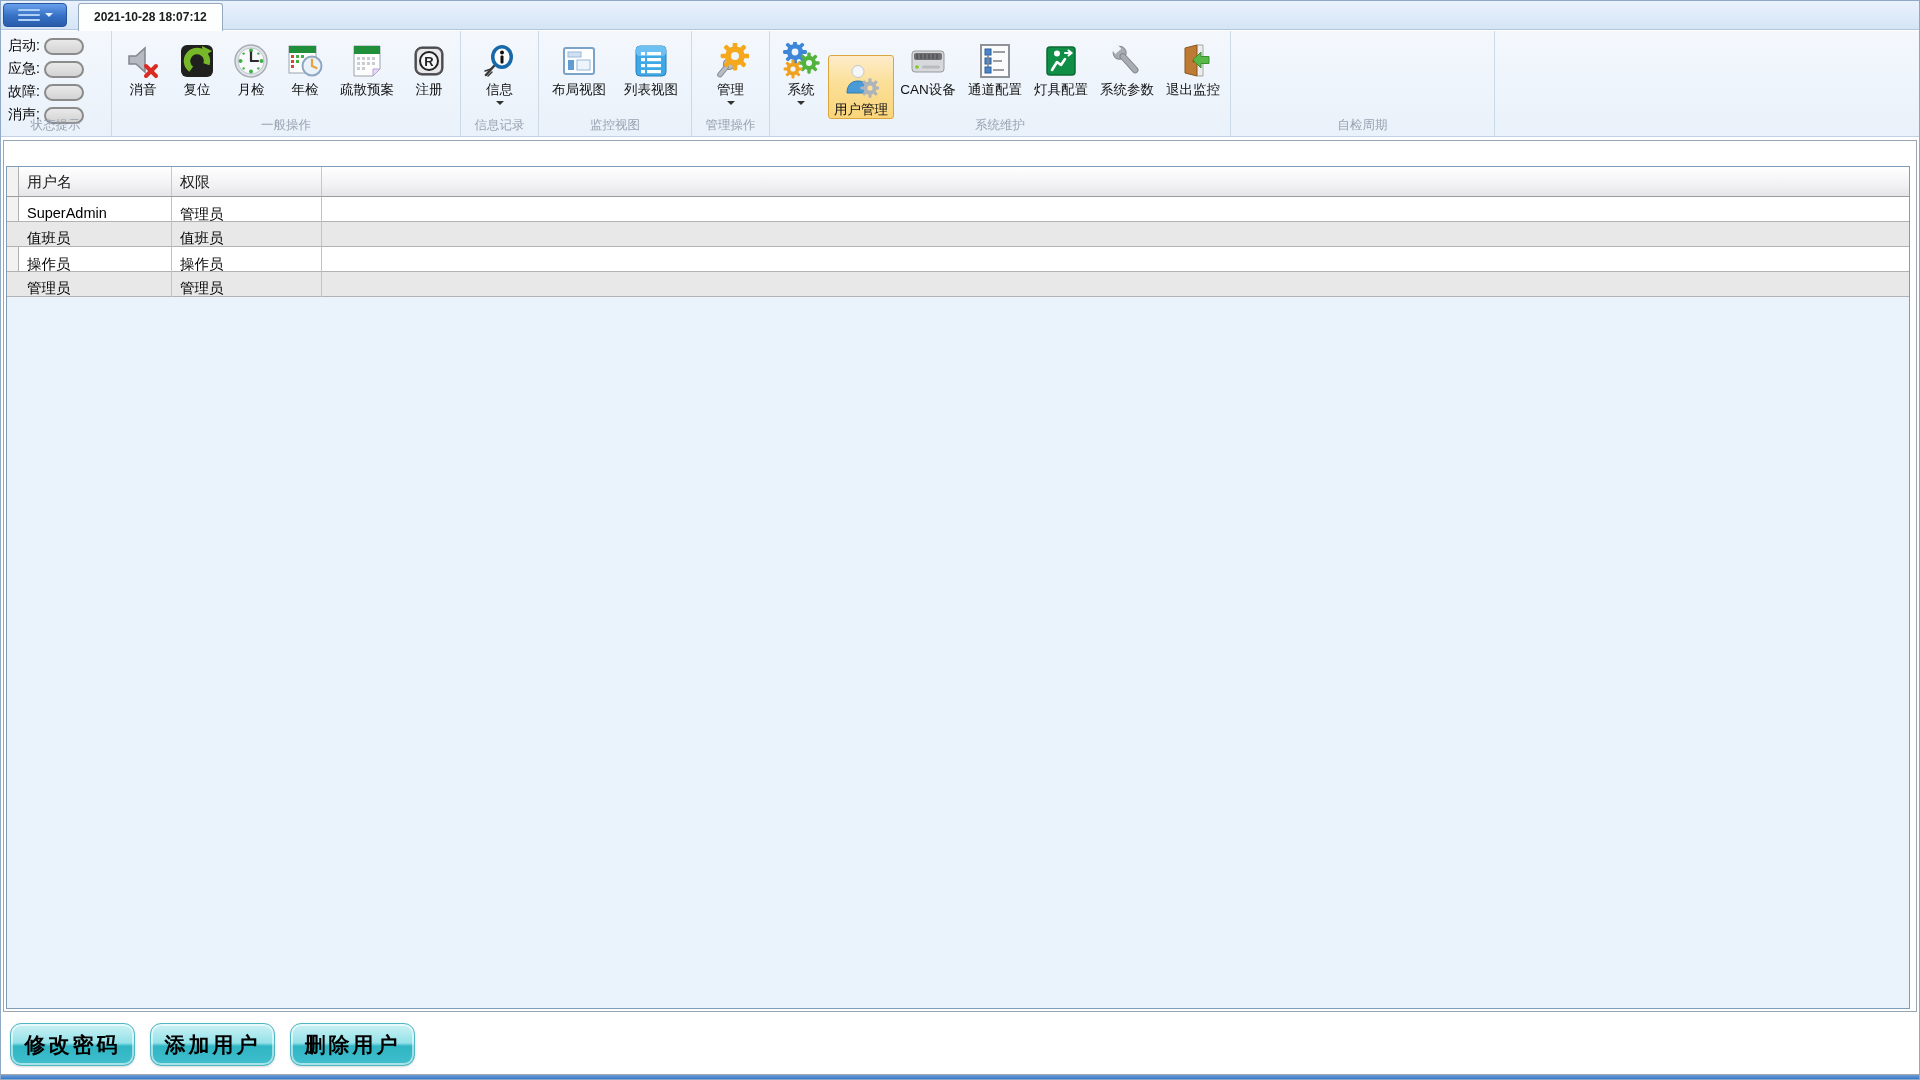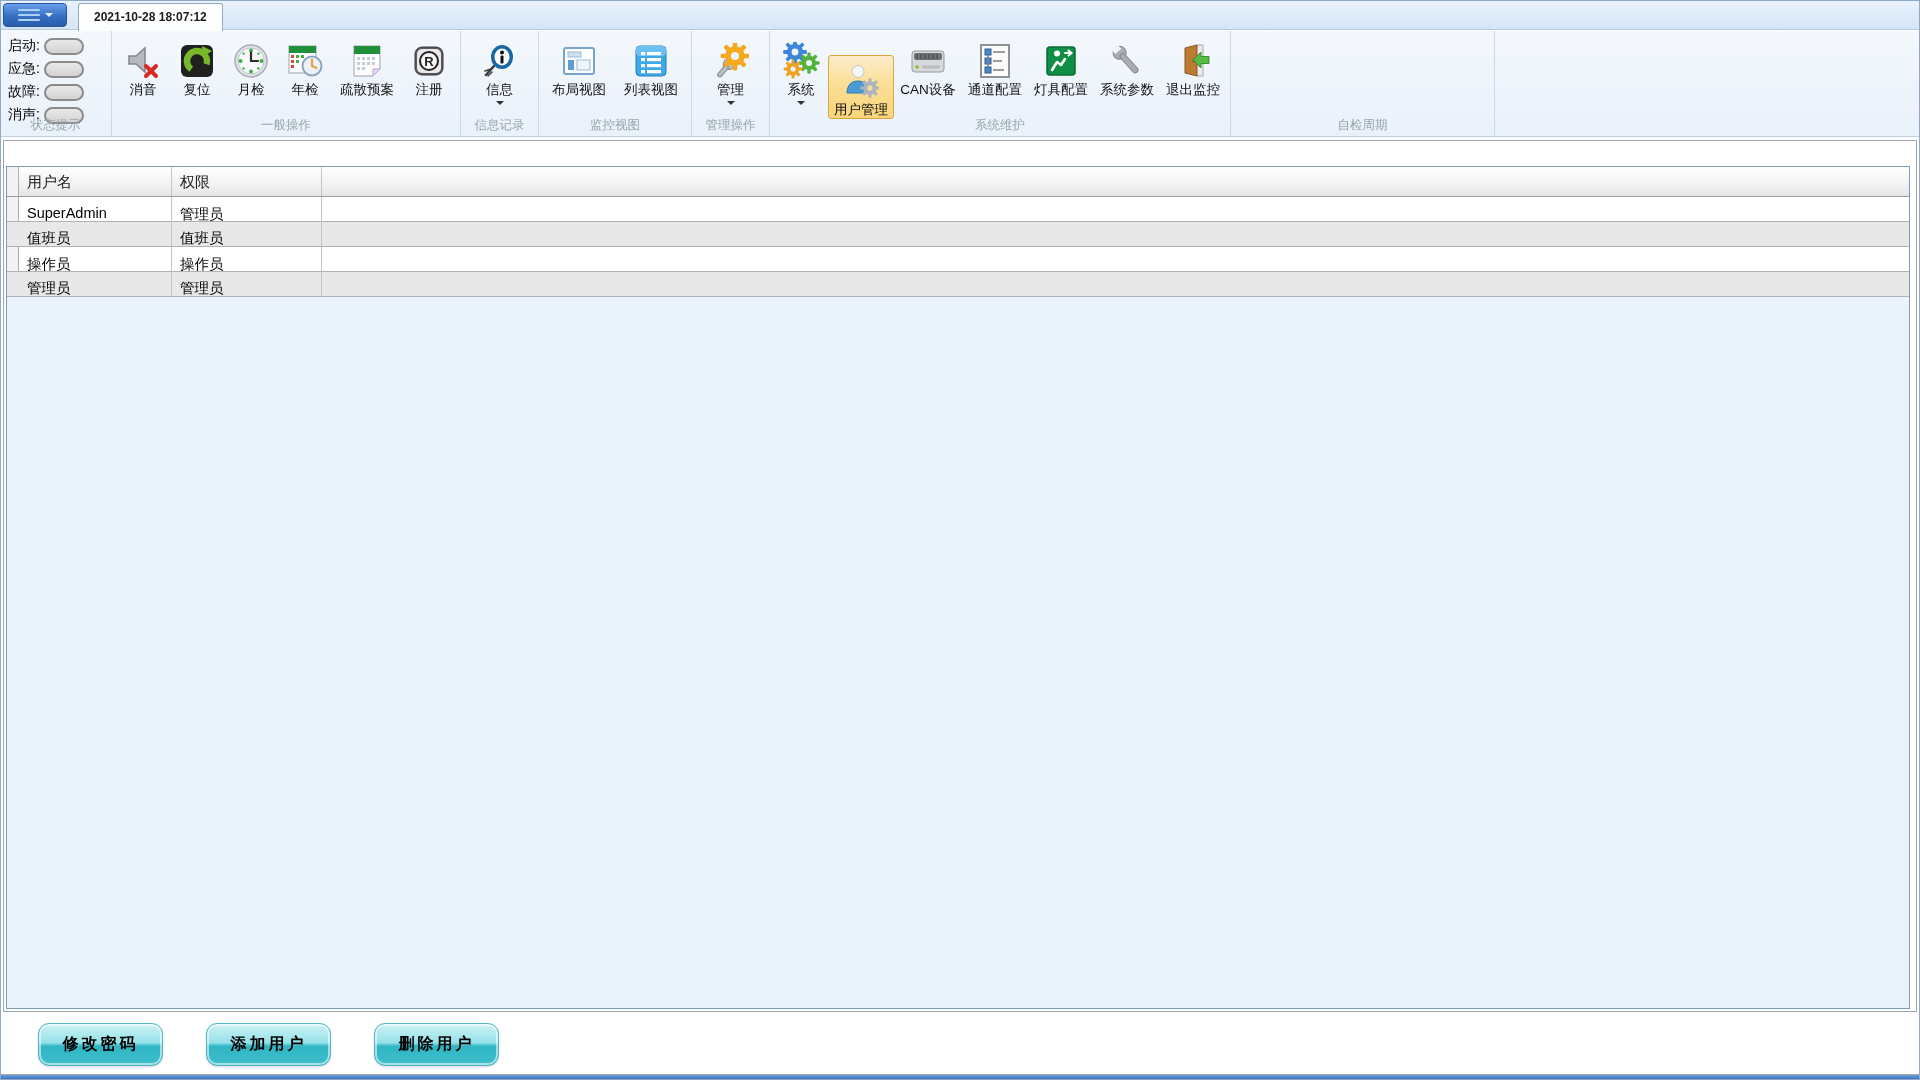--- a/index.html
+++ b/index.html
@@ -73,22 +73,22 @@
   .c-role { width:150px; }
   .c-rest { flex:1; border-right:none !important; }
   #grid-filler { flex:1; background:#eaf3fc; }
 
   
   #footer { position:absolute; left:0; top:1012px; width:1920px; height:62px; background:#fff;
     display:flex; align-items:flex-start; gap:15px; padding:11px 0 0 10px; }
   .tealbtn { width:125px; height:43px; border-radius:11px; border:1px solid #4fb6c4;
     background:linear-gradient(180deg,#cdf2f4 0%,#94e2e9 46%,#2fb5c4 54%,#41bfcc 100%);
     box-shadow:inset 0 0 0 2px rgba(255,255,255,0.55), 0 1px 2px rgba(0,0,0,0.15);
-    font-size:16px; font-weight:bold; letter-spacing:3px; color:#000;
-    font-family:"Liberation Sans","DejaVu Sans",sans-serif; cursor:pointer;margin-left:28px; }
+    font-size:21px; font-weight:bold; letter-spacing:3px; color:#000;
+    font-family:"Liberation Sans","DejaVu Sans",sans-serif; cursor:pointer; }
   svg text { font-family:"Liberation Sans","DejaVu Sans",sans-serif; }
 </style>
 </head>
 <body>
 
 <svg width="0" height="0" style="position:absolute">
   <defs>
     <g id="sym-gear">
       <rect x="-2" y="-12.5" width="4" height="6" rx="1.3"></rect>
       <rect x="-2" y="-12.5" width="4" height="6" rx="1.3" transform="rotate(45)"></rect>

